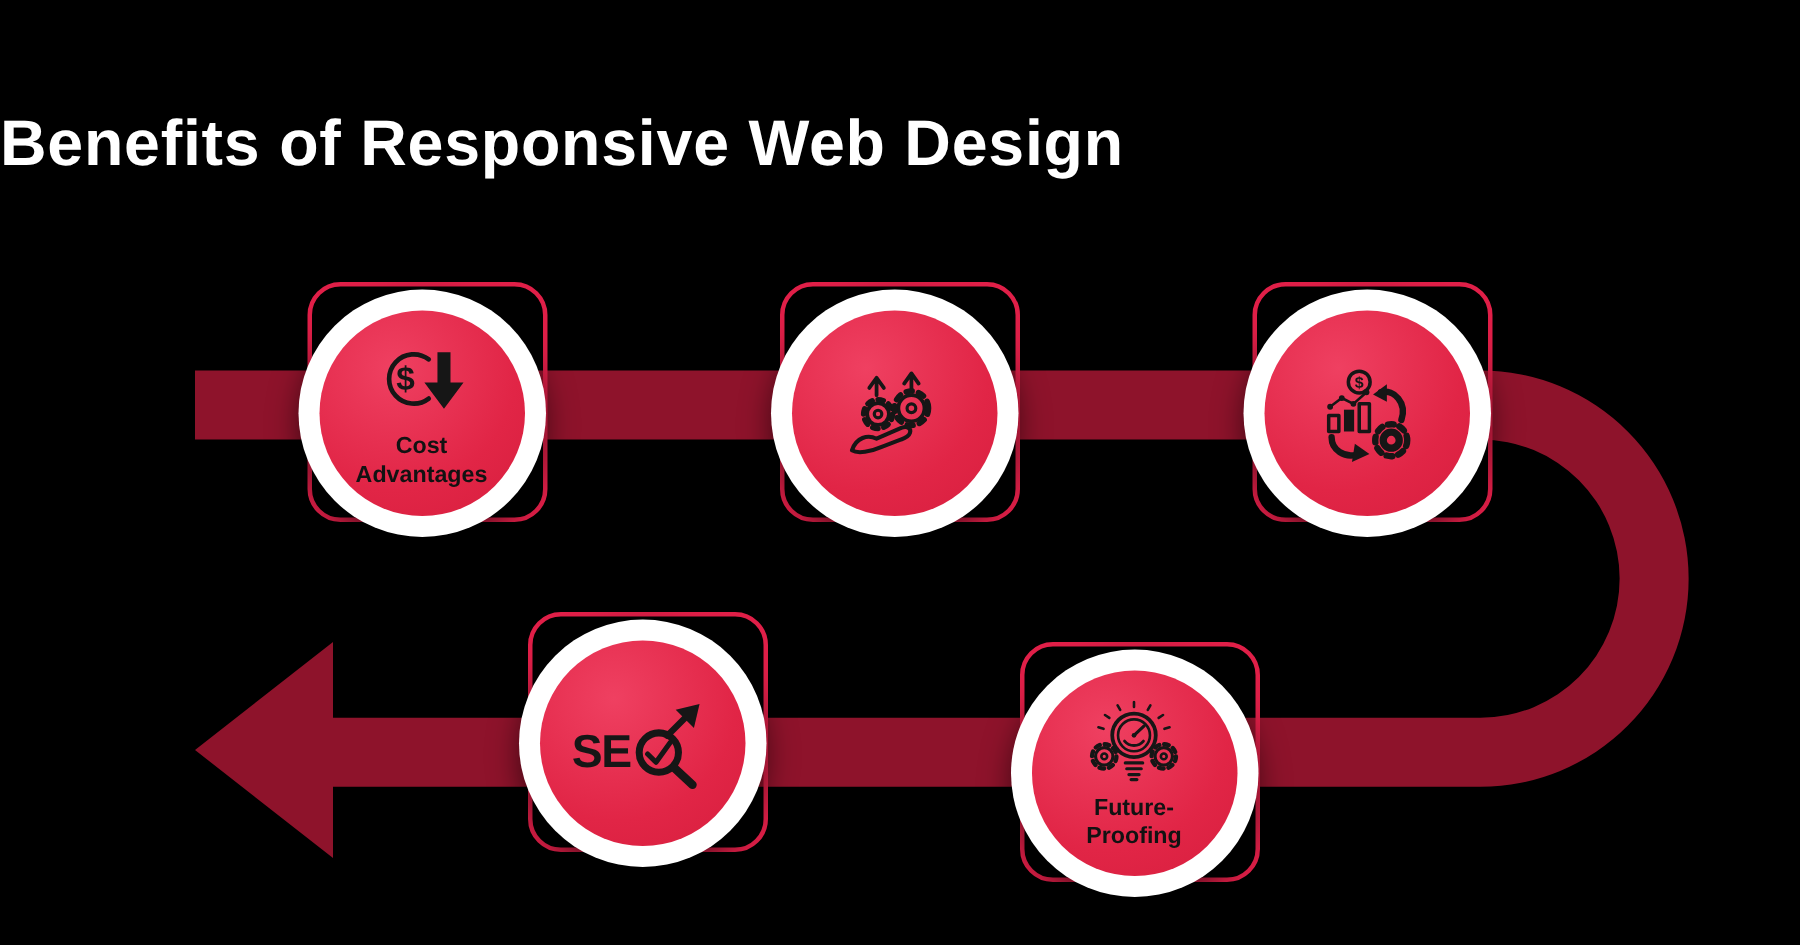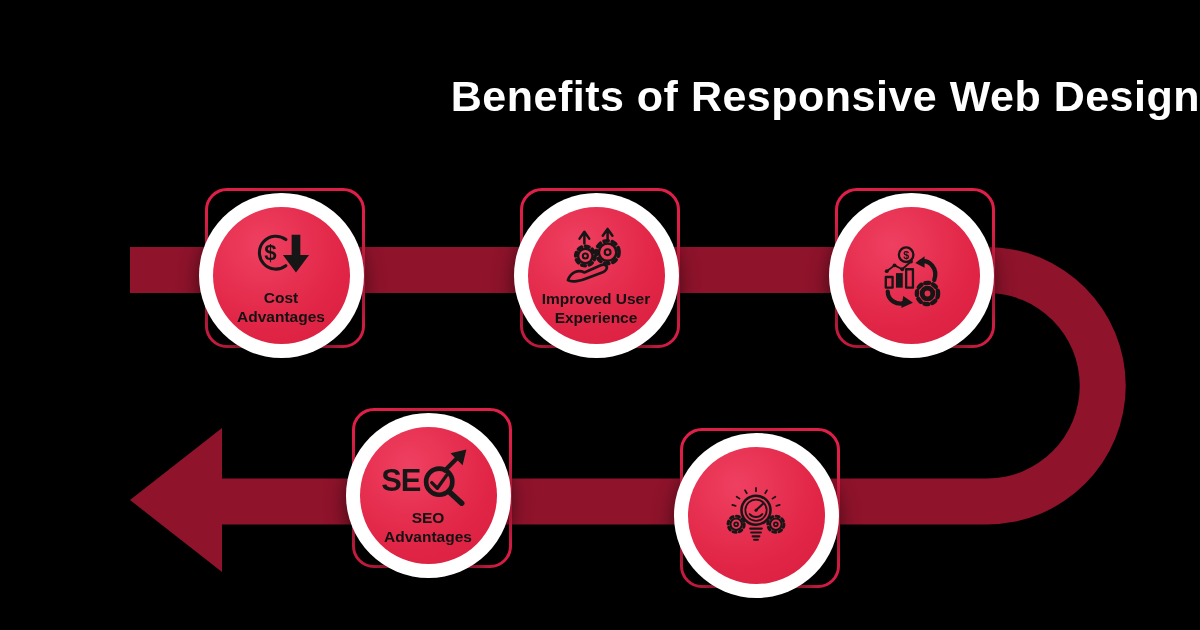--- a/index.html
+++ b/index.html
@@ -2,21 +2,21 @@
 <html style="--background: #000000; --band: #8e132b; --node-fill: #e12546; --node-fill-light: #ef4061; --node-fill-dark: #d71e3e; --node-border: #e01f48; --ring: #ffffff; --label: #121212; --title-color: #ffffff; --icon: #161616;"><head>
 <meta charset="utf-8">
 <style>
   html,body{margin:0;padding:0;background:#000;}
   .canvas{
     position:relative;width:1200px;height:630px;overflow:hidden;
     background:var(--background,#000);
     font-family:"Liberation Sans","DejaVu Sans",sans-serif;
   }
   .title{
-    position:absolute;left:0;right:0;top:72px;text-align:right;
+    position:absolute;left:0;right:0;top:72px;text-align:left;
     color:var(--title-color,#fff);font-size:43px;font-weight:800;letter-spacing:.5px;
   }
   .ribbon{position:absolute;left:0;top:0;width:1200px;height:630px;}
   .ribbon path{fill:var(--band,#8e132b);}
   .node{position:absolute;width:160px;height:160px;}
   .frame{
     position:absolute;left:0;top:0;right:0;bottom:0;box-sizing:border-box;
     border:3px solid var(--node-border,#e01f48);border-radius:22px;
   }
   .ring{
@@ -78,21 +78,20 @@
           <path class="ic" stroke-width="2.6" d="M26 17 V8 M21 12 L26 5 L31 12"></path>
           <path class="ic" stroke-width="2.6" d="M50 14 V5 M45 9 L50 2 L55 9"></path>
           <circle class="ic" stroke-width="2.6" cx="27" cy="30" r="7.5"></circle>
           <circle class="ic" stroke-width="3.6" cx="27" cy="30" r="10" stroke-dasharray="3.8 4"></circle>
           <circle class="ic" stroke-width="2.2" cx="27" cy="30" r="2.6"></circle>
           <circle class="ic" stroke-width="2.6" cx="50" cy="26" r="9"></circle>
           <circle class="ic" stroke-width="3.8" cx="50" cy="26" r="11.8" stroke-dasharray="4.2 4.4"></circle>
           <circle class="ic" stroke-width="2.2" cx="50" cy="26" r="3"></circle>
           <path class="ic" stroke-width="2.8" d="M9 55 C12 46 20 44 26 47 L43 39.5 C47.5 38 50 40 49 43 C48.3 45.2 46 46.5 43 47.5 L30 52.5 C22 56 13 57.5 9 55 Z"></path>
         </svg>
-        <div class="label">Improved User Experience</div>
       </div>
     </div>
   </div>
 
   <div class="node n-conv" style="left:835px;top:188px;">
     <div class="frame"></div>
     <div class="ring">
       <div class="disc">
         <svg width="76" height="64" viewBox="0 0 76 66">
           <circle class="ic" stroke-width="2.4" cx="33" cy="10" r="7.5"></circle>
@@ -128,34 +127,34 @@
           <path class="ic" stroke-width="2" d="M31.5 28 A8.5 8.5 0 0 0 44.5 28"></path>
           <path class="ic" stroke-width="1.8" d="M38 4.5 V1 M28.5 6.5 L26.7 3.4 M47.5 6.5 L49.3 3.4 M21 12 L18 10 M55 12 L58 10 M17 19.5 L13.5 18.5 M59 19.5 L62.5 18.5"></path>
           <circle class="ic" stroke-width="2.2" cx="17.5" cy="38.5" r="6"></circle>
           <circle class="ic" stroke-width="3" cx="17.5" cy="38.5" r="8.4" stroke-dasharray="3.2 3.4"></circle>
           <circle class="ic" stroke-width="1.8" cx="17.5" cy="38.5" r="2"></circle>
           <circle class="ic" stroke-width="2.2" cx="58.5" cy="38.5" r="6"></circle>
           <circle class="ic" stroke-width="3" cx="58.5" cy="38.5" r="8.4" stroke-dasharray="3.2 3.4"></circle>
           <circle class="ic" stroke-width="1.8" cx="58.5" cy="38.5" r="2"></circle>
           <path class="ic" stroke-width="2.2" d="M32 43 H44 M33 47 H43 M34.5 51 H41.5 M36 54.5 H40"></path>
         </svg>
+        <div class="label">Future-Proofing</div>
       </div>
     </div>
   </div>
 
   <div class="node n-seo" style="left:352px;top:408px;">
     <div class="frame"></div>
     <div class="ring">
       <div class="disc">
         <svg width="104" height="58" viewBox="0 0 104 62">
           <text class="ictxt" x="2" y="46" font-size="33" letter-spacing="-1">SE</text>
           <circle class="ic" stroke-width="5" cx="64" cy="36" r="14"></circle>
           <path class="ic" stroke-width="3.6" d="M56 37 L62 43 L72 29"></path>
           <path class="ic" stroke-width="4.5" d="M70 24 L83 11"></path>
           <path class="icf" d="M76 5.5 L93 1.5 L89 18.5 Z"></path>
           <path class="ic" stroke-width="6" d="M75 47 L88 59"></path>
         </svg>
-        <div class="label">SEO Advantages</div>
       </div>
     </div>
   </div>
 
 </div>
 
 </body></html>

